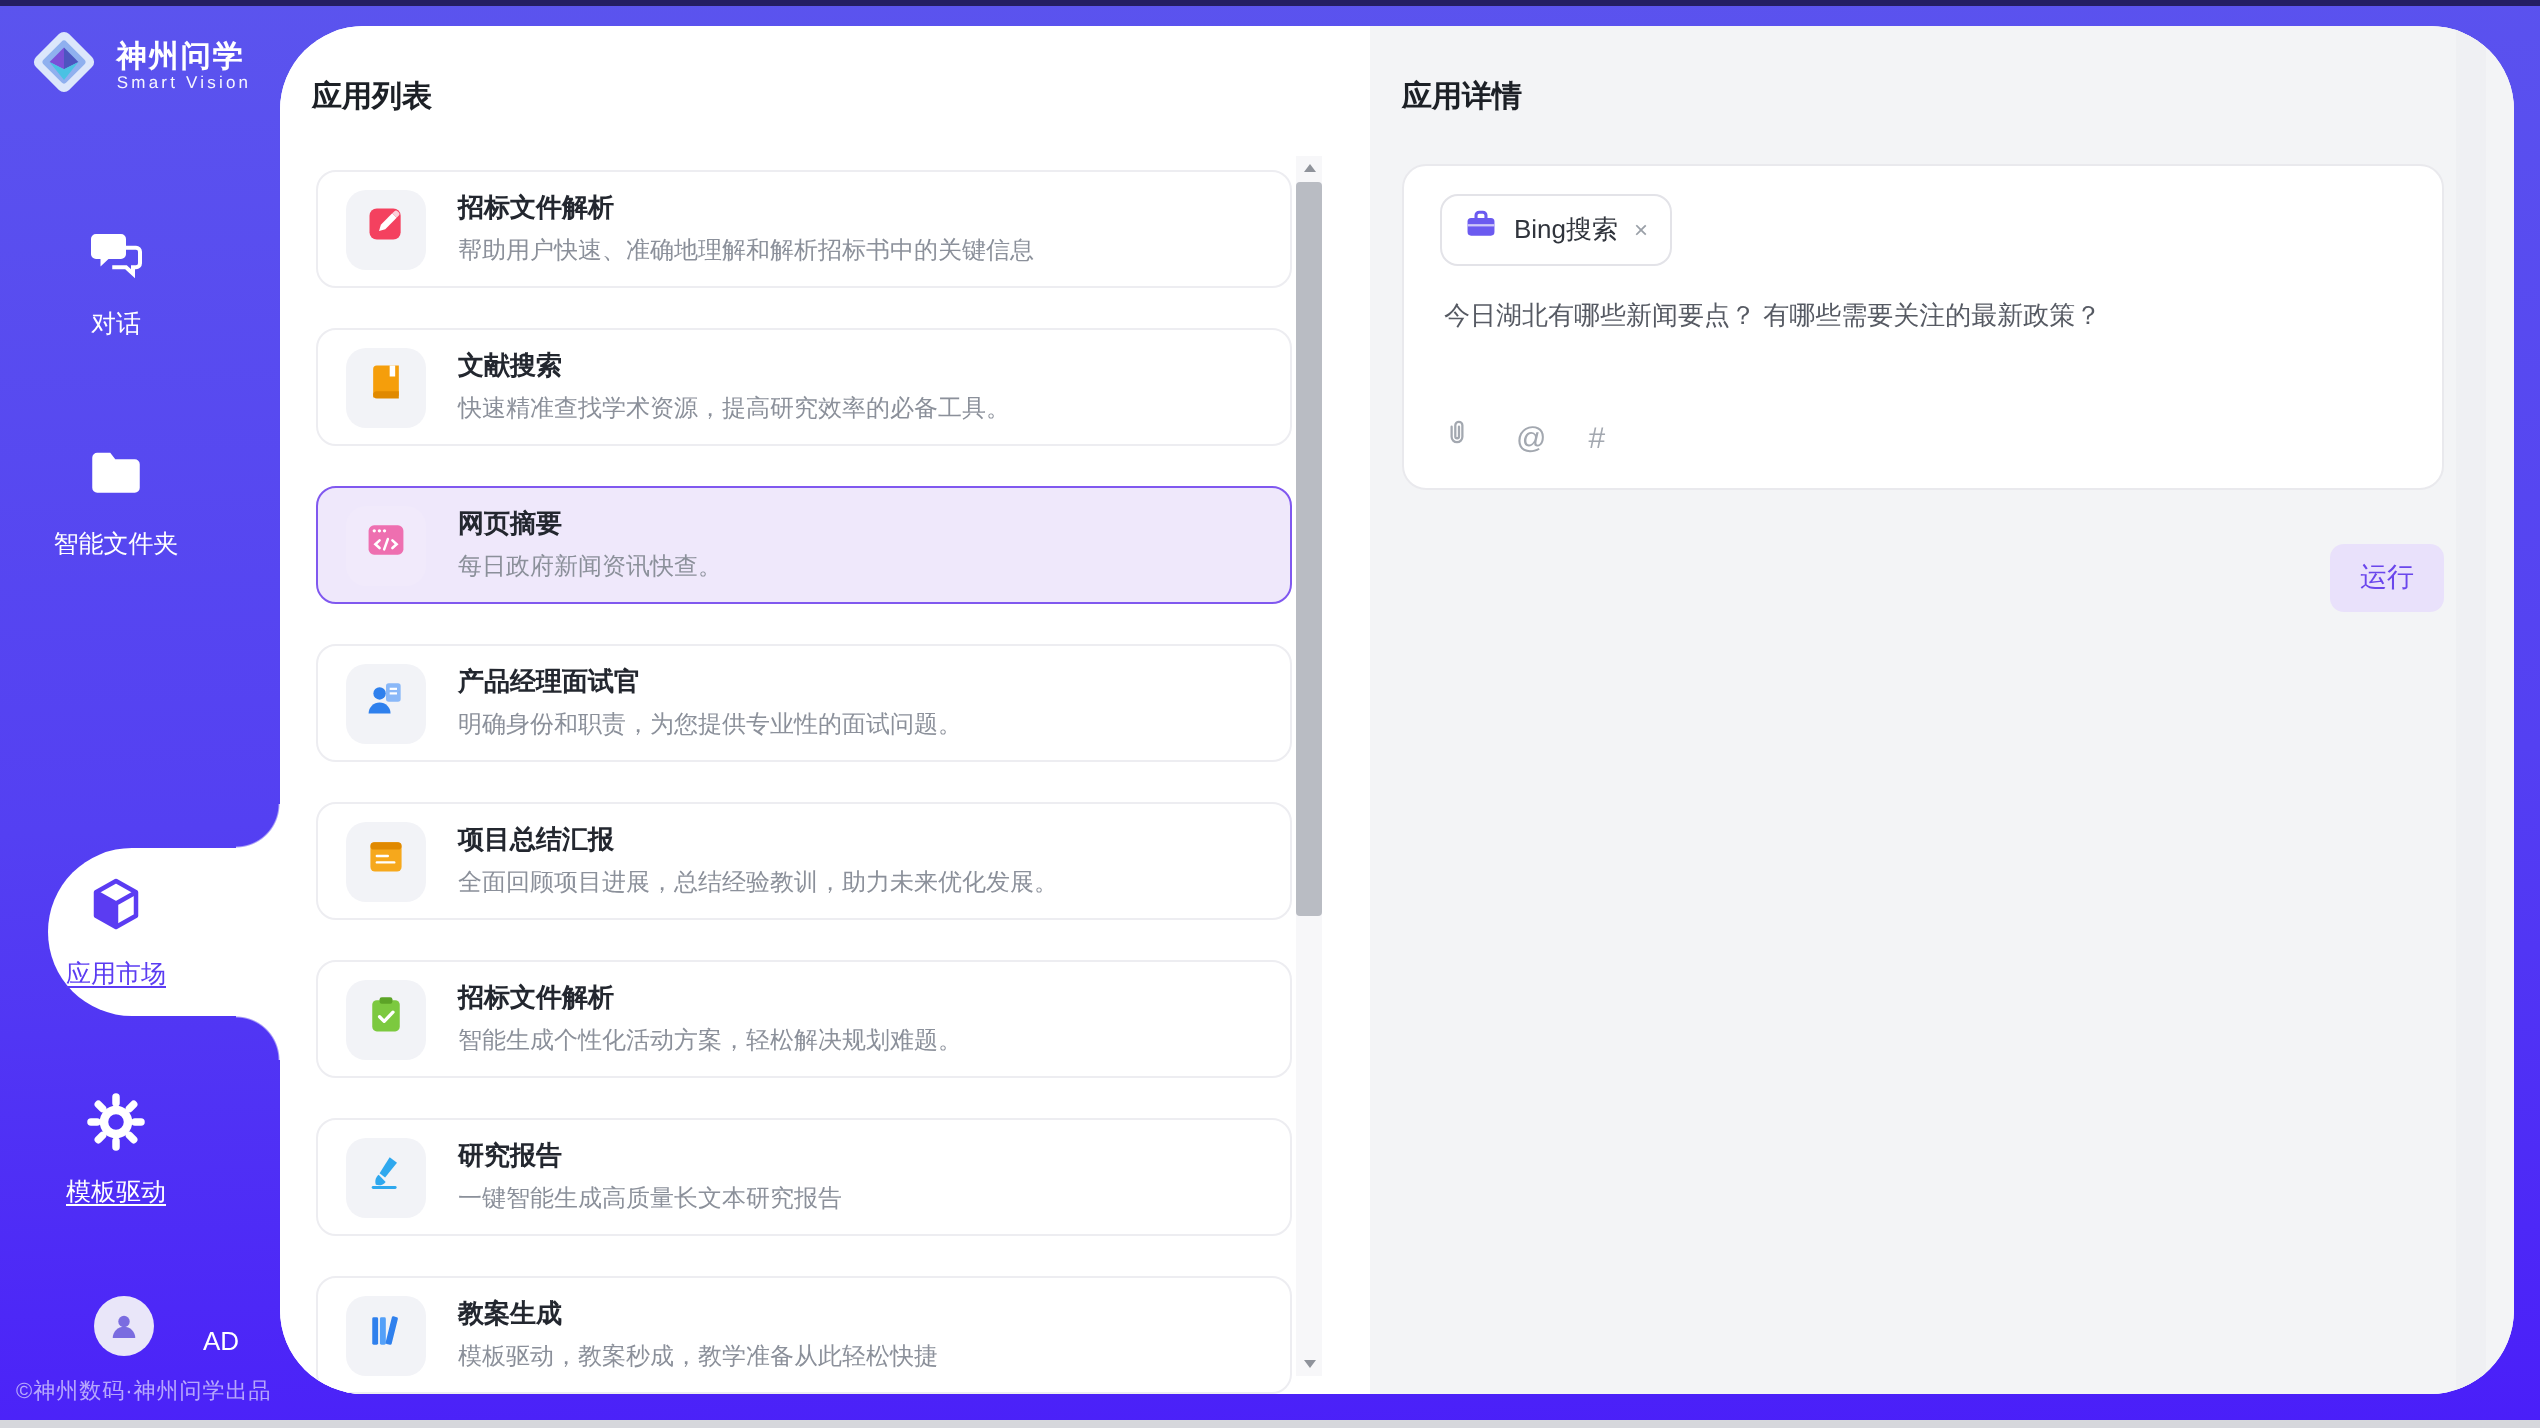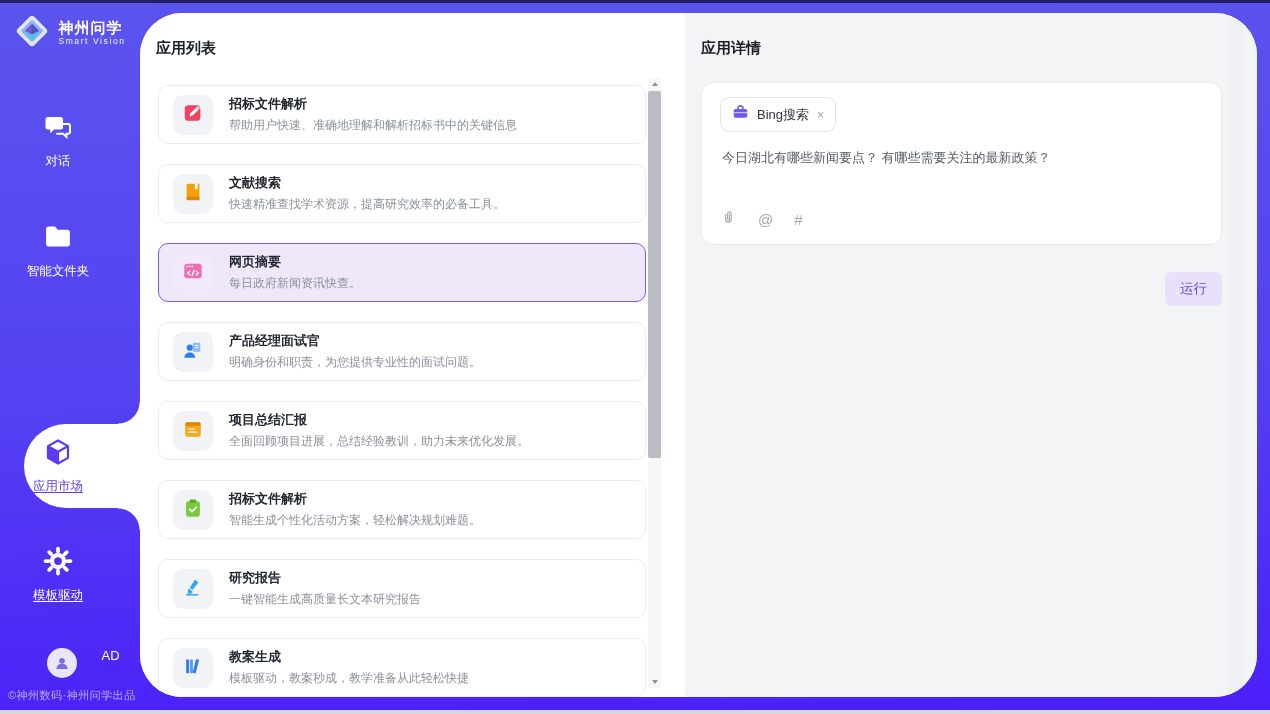--- a/index.html
+++ b/index.html
@@ -21,21 +21,21 @@
   .nav-item{position:absolute;left:0;width:116px;display:flex;flex-direction:column;align-items:center;gap:7px;cursor:pointer;}
   .nav-item .nav-label{font-size:12.5px;}
   .ul{text-decoration:underline;text-underline-offset:2px;}
   .nav-chat{top:112px;} .nav-folder{top:222px;} .nav-tools{top:331px;}
   .nav-market{top:437px;z-index:6;} .nav-settings{top:546px;}
   .nav-market .nav-label{color:#5b3cf2;}
   .nav-bubble{position:absolute;left:24px;top:424px;width:116px;height:84px;background:#fff;border-radius:42px 0 0 42px;z-index:5;}
   .curve{position:absolute;left:118px;width:22px;height:22px;z-index:5;}
   .curve-top{top:402px;background:radial-gradient(circle 22px at 0 0,rgba(0,0,0,0) 21px,#fff 22px);}
   .curve-bottom{top:508px;background:radial-gradient(circle 22px at 0 100%,rgba(0,0,0,0) 21px,#fff 22px);}
-  .user-row{position:absolute;top:648px;left:0;width:140px;display:flex;align-items:flex-start;justify-content:center;gap:24px;cursor:pointer;padding-left:27px;}
+  .user-row{position:absolute;top:648px;left:0;width:140px;display:flex;align-items:flex-end;justify-content:center;gap:24px;cursor:pointer;padding-left:27px;}
   .avatar{width:30px;height:30px;border-radius:50%;background:#e9e6f9;display:flex;align-items:center;justify-content:center;}
   .user-initials{font-size:13px;}
   .side-footer{position:absolute;bottom:11px;left:8px;font-size:11px;color:rgba(255,255,255,.6);letter-spacing:.5px;white-space:nowrap;}
 
   
   .sheet{position:absolute;left:140px;top:13px;width:1117px;height:684px;background:#fff;border-radius:42px;overflow:hidden;display:flex;z-index:2;}
   .list-panel{position:relative;width:545px;height:100%;background:#fff;}
   .panel-title{position:absolute;top:26px;left:16px;font-size:15px;font-weight:700;color:#1c2026;}
   .cards{position:absolute;top:72px;left:18px;width:488px;bottom:0;overflow:hidden;}
   .app-card{height:59px;margin-bottom:20px;border:1px solid #ededf1;border-radius:10px;background:#fff;display:flex;align-items:center;padding:0 14px;gap:16px;cursor:pointer;}

